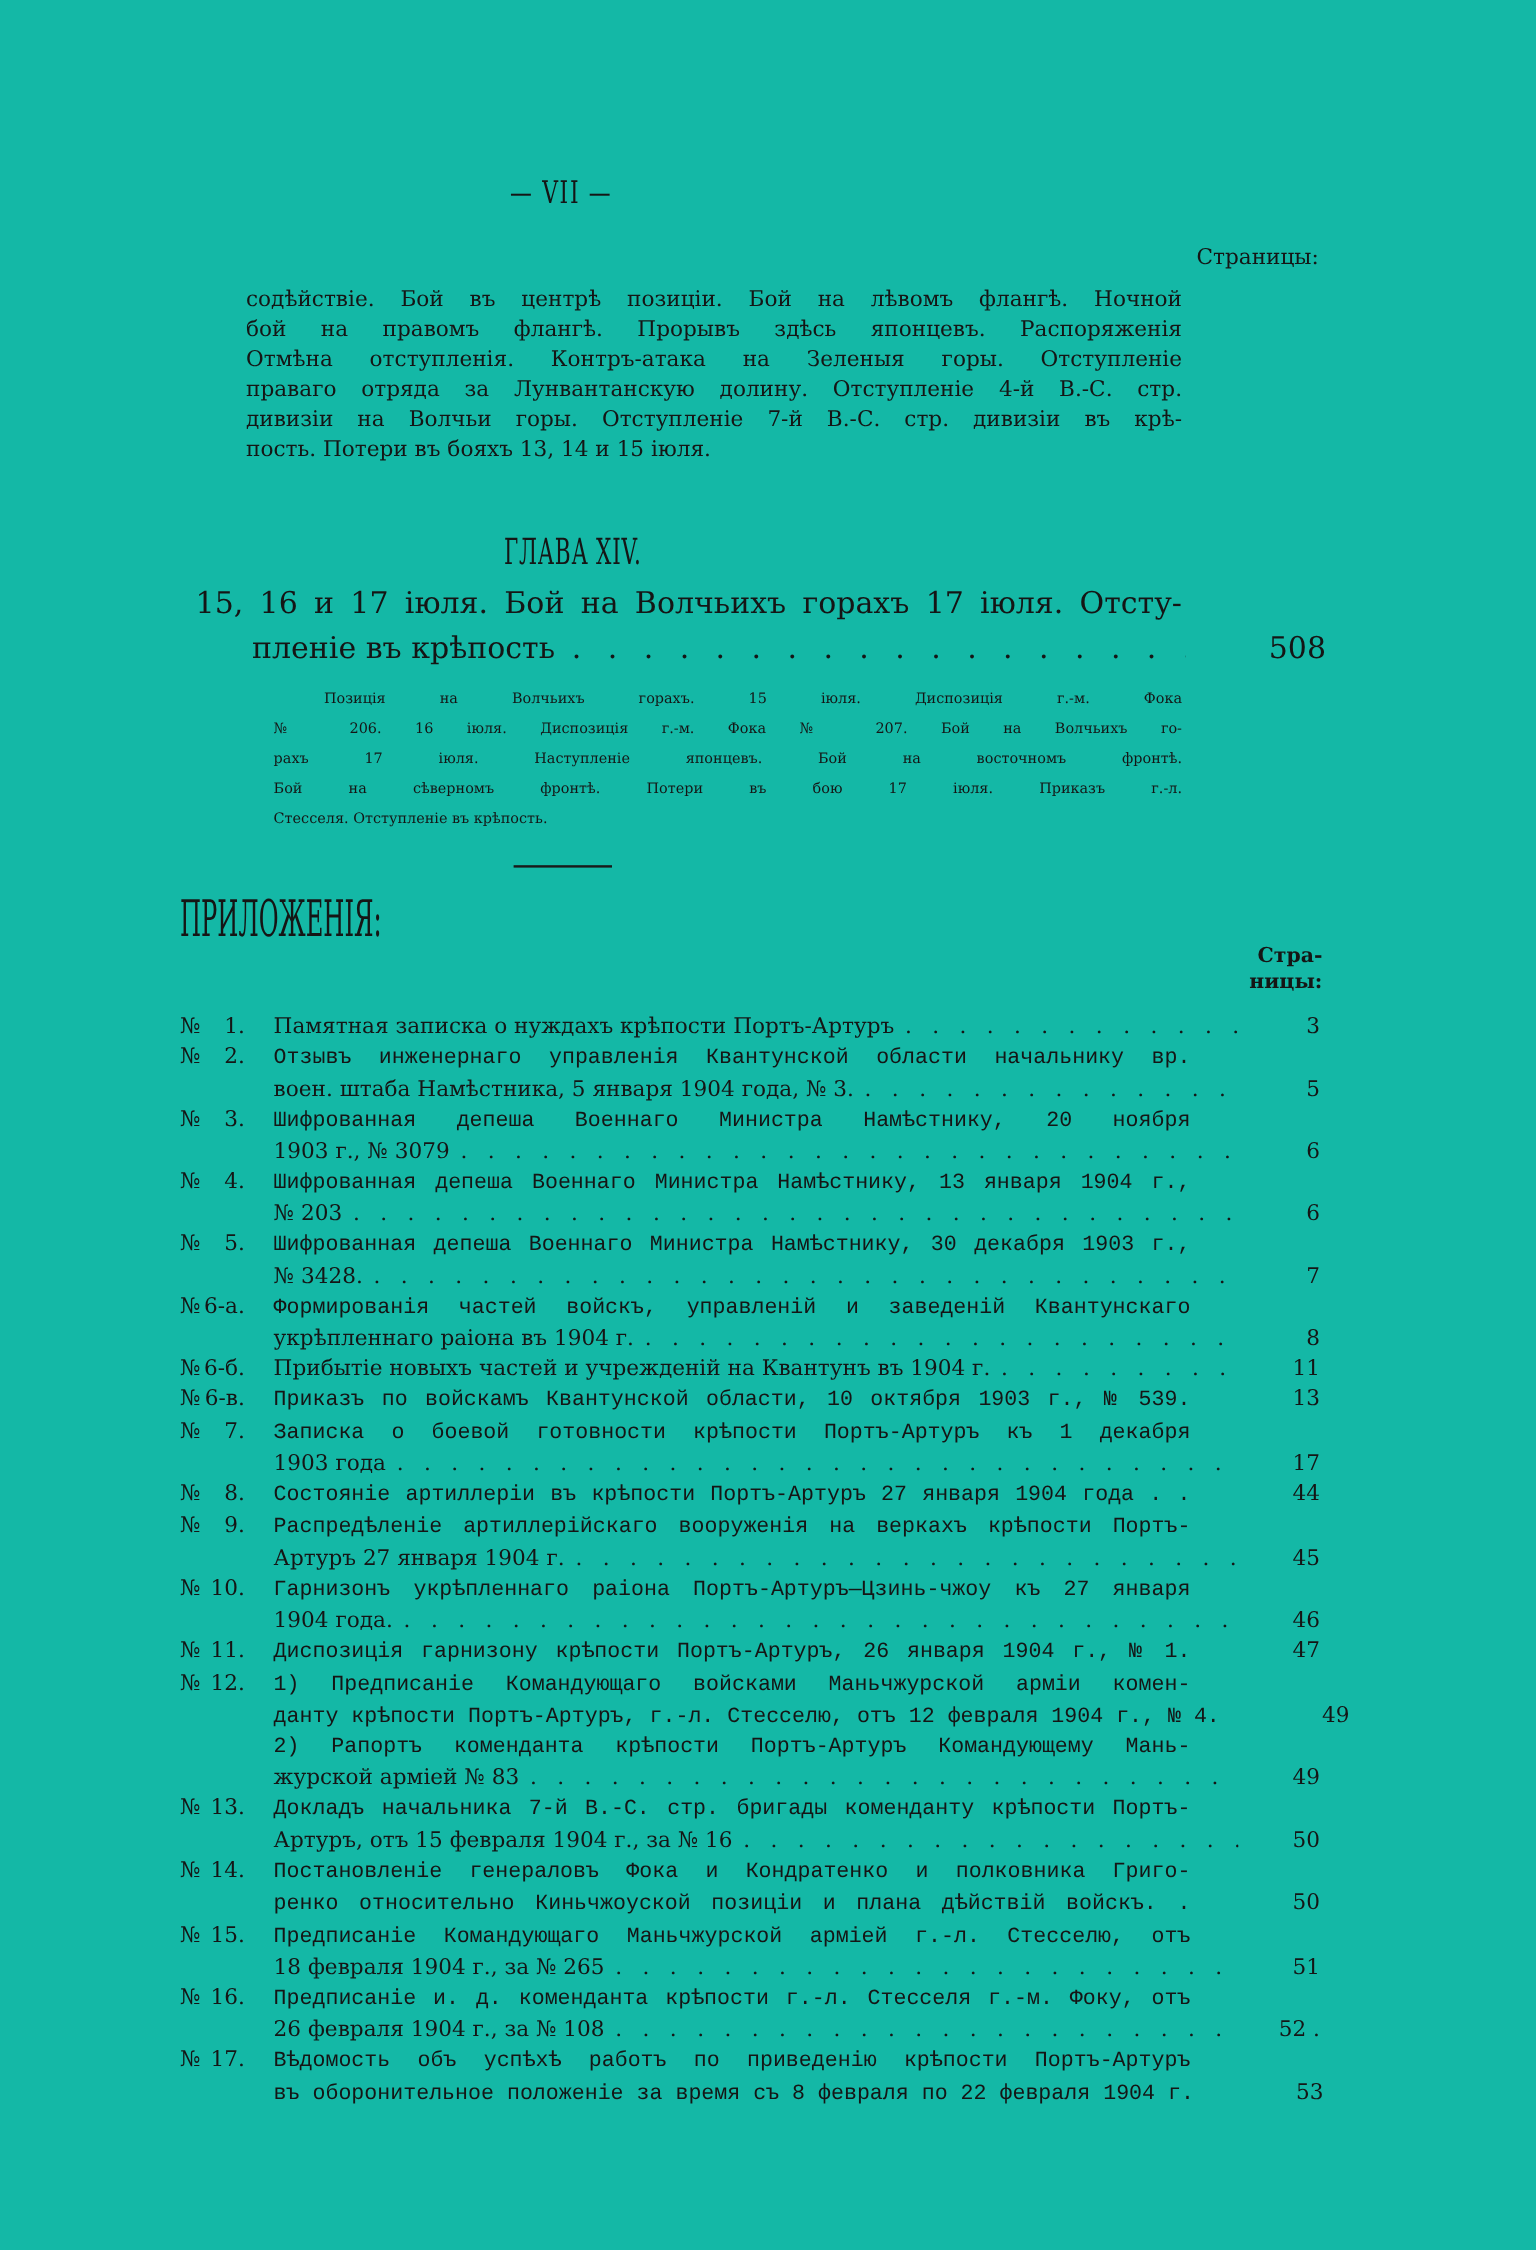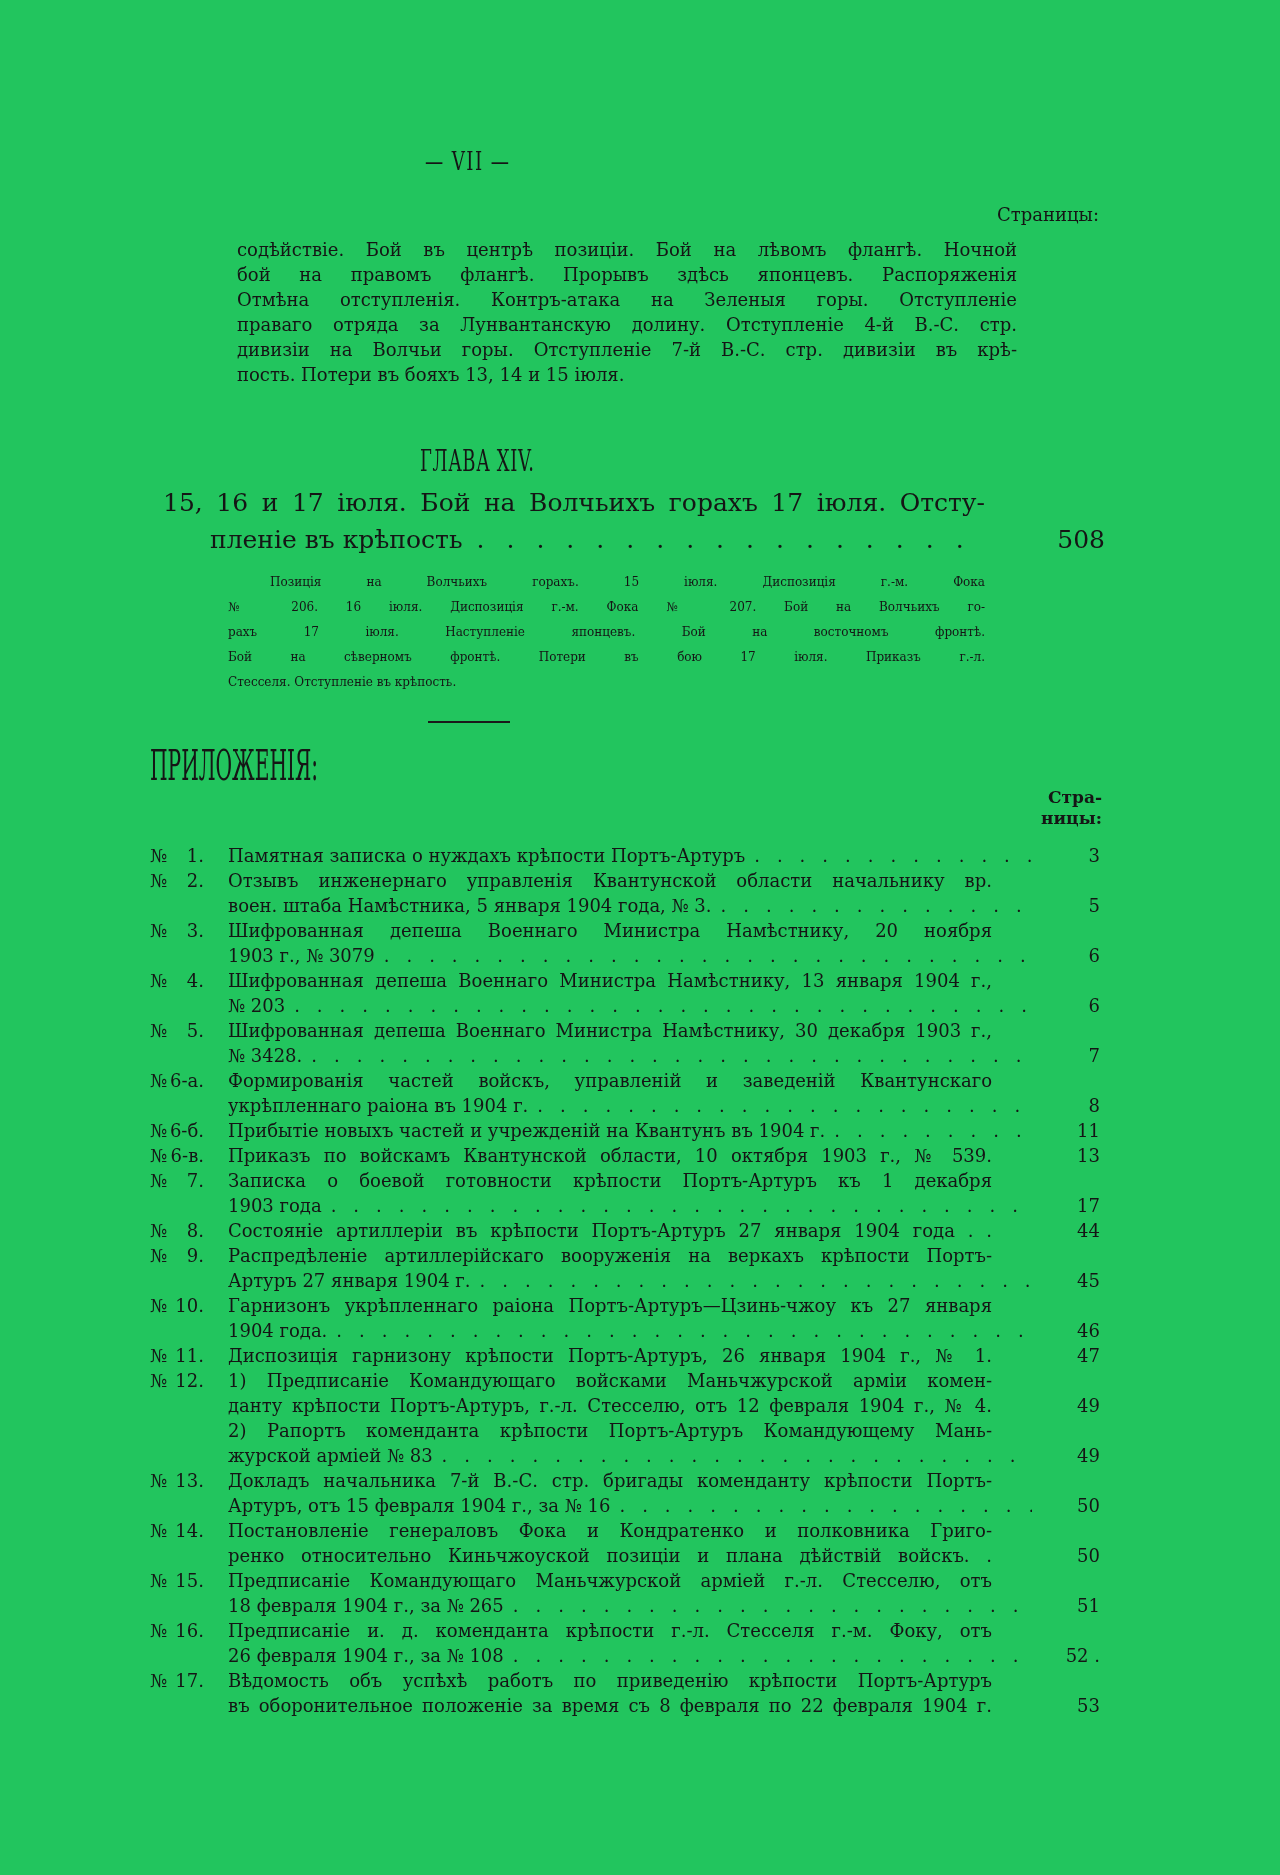--- a/index.html
+++ b/index.html
@@ -1,24 +1,24 @@
 <!DOCTYPE html>
 <html><head>
 <meta charset="utf-8">
 <style>
   * { margin:0; padding:0; box-sizing:border-box; }
   html,body { width:1280px; height:1875px; }
   body { background:#ffffff; color:#151515; font-family:"DejaVu Serif","Liberation Serif",serif; }
-  .page { position:relative; width:1280px; height:1875px; background:#22c55e; overflow:hidden; }
+  .page { position:relative; width:1280px; height:1875px; background:#14b8a6; overflow:hidden; }
   .abs { position:absolute; }
 
   .hdr { top:146px; left:425px; font-size:26px; letter-spacing:2px; transform:scaleX(.7); transform-origin:left top; white-space:nowrap; }
   .strtop { top:174px; right:181px; font-size:18px;margin-top:30px; }
 
-  .p1 { top:237px; left:205px; width:780px; font-size:18px; line-height:25px;margin-left:32px; }
+  .p1 { top:237px; left:205px; width:780px; font-size:18px; line-height:25px; }
   .jline { text-align:justify; text-align-last:justify; }
   .jline.last { text-align-last:left; }
 
   .ch-head { top:443px; left:420px; font-size:30px; letter-spacing:1px; transform:scaleX(.6); transform-origin:left top; white-space:nowrap; }
 
   .title { top:484px; left:163px; width:942px; font-size:25px; line-height:37px; }
   .t1 { width:822px; text-align:justify; text-align-last:justify; white-space:nowrap; }
   .t2 { display:flex; align-items:baseline; }
   .t2 .tx { margin-left:47px; white-space:nowrap; }
   .t2 .leader { flex:1; overflow:hidden; white-space:nowrap; letter-spacing:22px; margin:0 55px 0 14px; }
@@ -29,21 +29,21 @@
 
   .divider { top:721px; left:428px; width:82px; border-top:2px solid #1a1a1a; }
 
   .apx-head { top:741px; left:150px; font-size:42px; transform:scaleX(.48); transform-origin:left top; white-space:nowrap; }
   .strapx { top:787px; right:178px; font-size:17px; line-height:21px; text-align:right;font-weight:bold; }
 
   .alist { top:843px; left:150px; width:950px; font-size:18px; line-height:25px; }
   .arow { display:flex; align-items:baseline; }
   .gut { flex:0 0 78px; display:flex; justify-content:space-between; padding-right:24px; }
   .txt { white-space:nowrap; }
-  .txt.just { flex:1; white-space:nowrap; text-align:justify; text-align-last:justify; margin-right:46px; }
+  .txt.just { flex:1; white-space:nowrap; text-align:justify; text-align-last:justify; margin-right:46px;font-family:Liberation Mono, monospace; }
   .aleader { flex:1; overflow:hidden; white-space:nowrap; letter-spacing:17px; padding-left:9px; margin-right:6px; }
   .pg { flex:0 0 62px; text-align:right; white-space:nowrap; }
 </style>
 </head>
 <body>
 
 <div class="page">
 
   <div class="abs hdr">— VII —</div>
 

